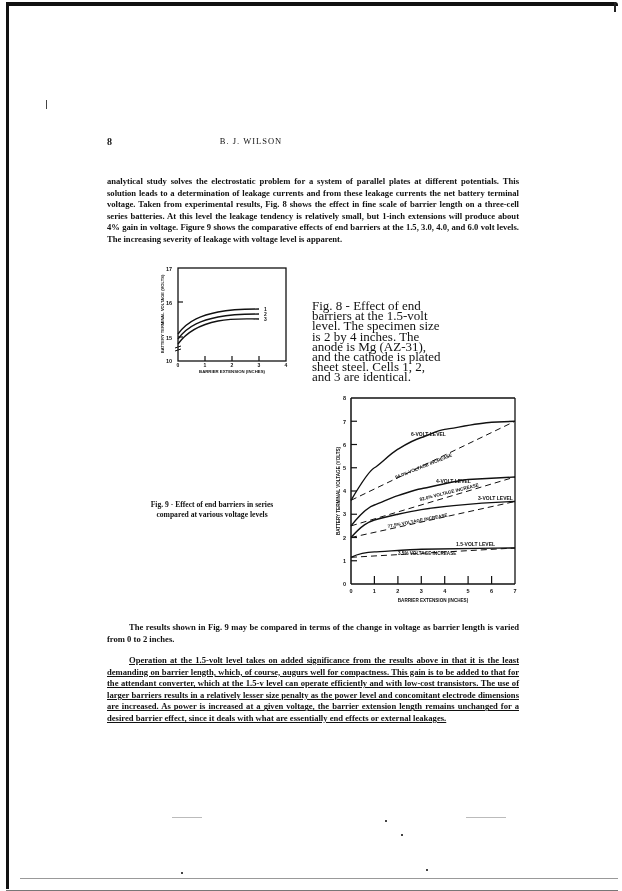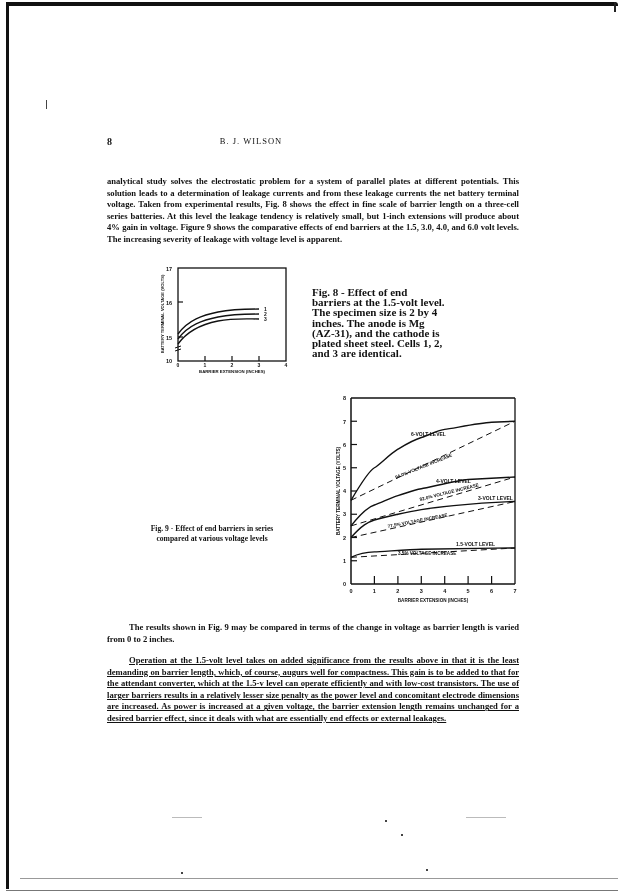--- a/index.html
+++ b/index.html
@@ -11,22 +11,22 @@
   .edge-bottom2{position:absolute;left:20px;top:878px;width:598px;height:1px;background:#999;}
   .mark{position:absolute;background:#444;}
   .page-num{position:absolute;left:107px;top:136px;font-size:10px;font-weight:bold;}
   .running-head{position:absolute;left:0;width:502px;top:136px;text-align:center;font-size:8.5px;letter-spacing:1px;}
   .para{position:absolute;font-size:8.6px;line-height:11.6px;font-weight:bold;text-align:justify;}
   .para p{margin:0;}
   .p1{left:107px;top:152px;width:412px;margin-top:24px;}
   .p2{left:107px;top:622px;width:412px;}
   .p3{left:107px;top:655px;width:412px;text-decoration:underline;}
   .indent{text-indent:22px;}
-  .cap8{position:absolute;left:312px;top:287px;width:134px;font-size:11px;line-height:10.2px;font-weight:bold;}
-  .cap9{position:absolute;left:108px;top:500px;width:208px;font-size:7.6px;line-height:10px;font-weight:bold;text-align:center;margin-top:24px;}
+  .cap8{position:absolute;left:312px;top:301px;width:134px;font-size:13px;line-height:10.2px;font-weight:normal;}
+  .cap9{position:absolute;left:108px;top:500px;width:208px;font-size:7.6px;line-height:10px;font-weight:bold;text-align:center;}
   svg text{font-family:"Liberation Sans",sans-serif;font-weight:bold;fill:#111;}
 </style>
 </head>
 <body>
 
 <div class="edge-top"></div>
 <div class="edge-left"></div>
 <div class="edge-right"></div>
 <div class="edge-bottom"></div>
 <div class="edge-bottom2"></div>

